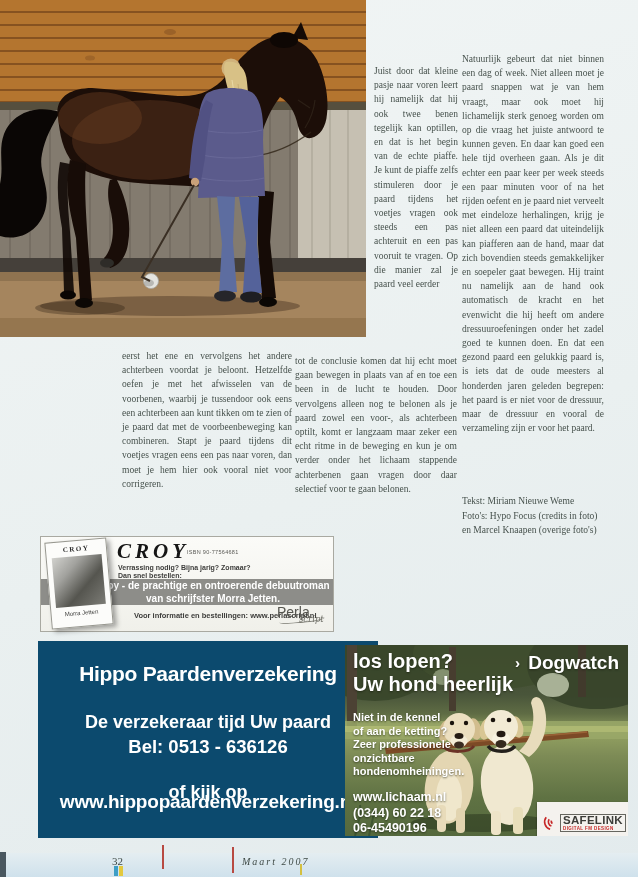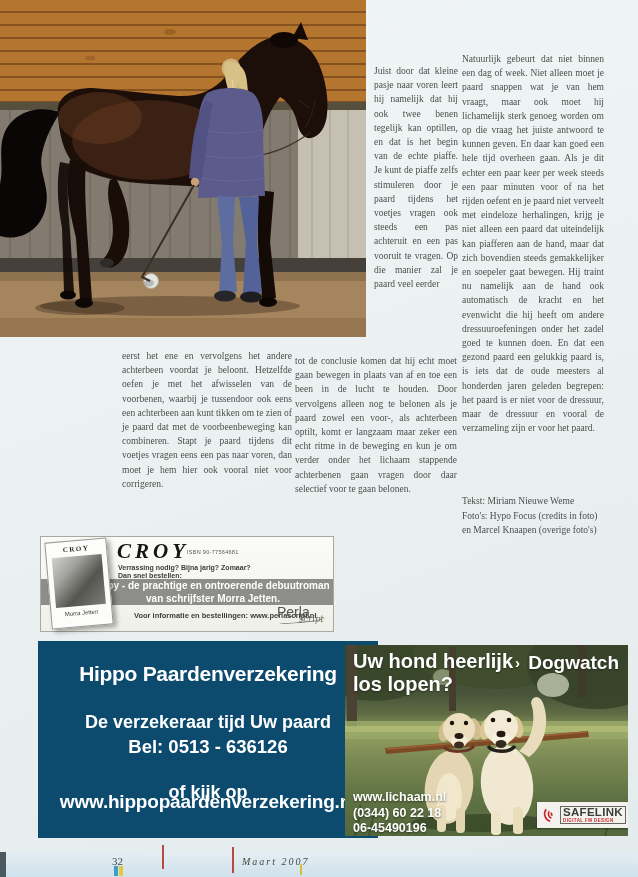--- a/index.html
+++ b/index.html
@@ -53,21 +53,21 @@
   .dogad{position:absolute;left:345px;top:645px;width:283px;height:191px;overflow:hidden;
         font-family:"Liberation Sans",sans-serif;color:#fff;
         background:linear-gradient(180deg,#3f4a2e 0%,#49553a 26%,#5f6c44 36%,#93a161 46%,#7d8b56 58%,#5f7243 80%,#54683d 100%);}
   .dogad .txt{position:absolute;font-weight:bold;text-shadow:0 1px 2px rgba(20,25,10,.6);}
   .dog-headline{left:8px;top:5px;font-size:20px;line-height:23px;}
   .dog-arrow{left:170px;top:9px;font-size:15px;}
   .dog-brand{right:9px;top:7px;font-size:19px;}
   .dog-body{left:8px;top:66px;font-size:11px;line-height:13.5px;}
   .dog-contact{left:8px;top:145px;font-size:12.5px;line-height:15.5px;}
   .safelink{position:absolute;left:192px;top:157px;width:86px;height:26px;background:#f4f2ee;
-        box-shadow:0 1px 2px rgba(0,0,0,.4);display:flex;align-items:center;padding:0 3px;}
+        box-shadow:0 1px 2px rgba(0,0,0,.4);display:flex;align-items:center;padding:8px 3px;}
   .sf-text{border:1px solid #66665f;padding:0 2px;margin-left:2px;line-height:1;}
   .sf-name{font-size:11.5px;font-weight:bold;color:#3c3c38;letter-spacing:.3px;display:block;}
   .sf-sub{font-size:4.5px;color:#c62828;font-weight:bold;letter-spacing:.4px;display:block;}
   
   .bottom-band{position:absolute;left:0;top:853px;width:638px;height:24px;
         background:linear-gradient(#e4edf1,#cfe1ec);}
   .corner-sliver{position:absolute;left:0;top:852px;width:6px;height:25px;background:#4a5860;}
   .footer-num{position:absolute;left:112px;top:855px;font-size:11px;color:#3f4a46;
         font-family:Liberation Serif, serif;}
   .regbar{position:absolute;top:866px;width:4px;height:10px;}
@@ -254,25 +254,32 @@
       <ellipse cx="156" cy="94" rx="9" ry="7" fill="#f8f2e0"></ellipse>
       <ellipse cx="156" cy="99" rx="5.5" ry="4" fill="#352a1e"></ellipse>
       <ellipse cx="156" cy="89" rx="4.5" ry="3.2" fill="#241a12"></ellipse>
       <circle cx="148" cy="75" r="2.3" fill="#19120c"></circle>
       <circle cx="164" cy="75" r="2.3" fill="#19120c"></circle>
       <path d="M143,101 C148,108 165,108 170,101" stroke="#23201c" stroke-width="3.5" fill="none"></path>
 
       <path d="M10,191 C13,176 17,170 15,160 M24,191 C26,178 30,172 28,164 M260,191 C263,178 267,172 265,162" stroke="#3f5530" stroke-width="2" fill="none"></path>
     </svg>
     <div class="txt dog-headline">
+      <div>los lopen?</div>
       <div>Uw hond heerlijk</div>
-      <div>los lopen?</div>
     </div>
     <span class="txt dog-arrow">›</span>
     <div class="txt dog-brand">Dogwatch</div>
+    <div class="txt dog-body">
+      <div>Niet in de kennel</div>
+      <div>of aan de ketting?</div>
+      <div>Zeer professionele</div>
+      <div>onzichtbare</div>
+      <div>hondenomheiningen.</div>
+    </div>
     <div class="txt dog-contact">
       <div>www.lichaam.nl</div>
       <div>(0344) 60 22 18</div>
       <div>06-45490196</div>
     </div>
     <div class="safelink">
       <svg width="18" height="20" viewBox="0 0 20 20">
         <g stroke="#c62828" fill="none" stroke-width="1.8" transform="rotate(-18 10 10)">
           <path d="M9,3 A8.5,8.5 0 0,0 9,17"></path>
           <path d="M11.5,6 A5,5 0 0,0 11.5,14"></path>

